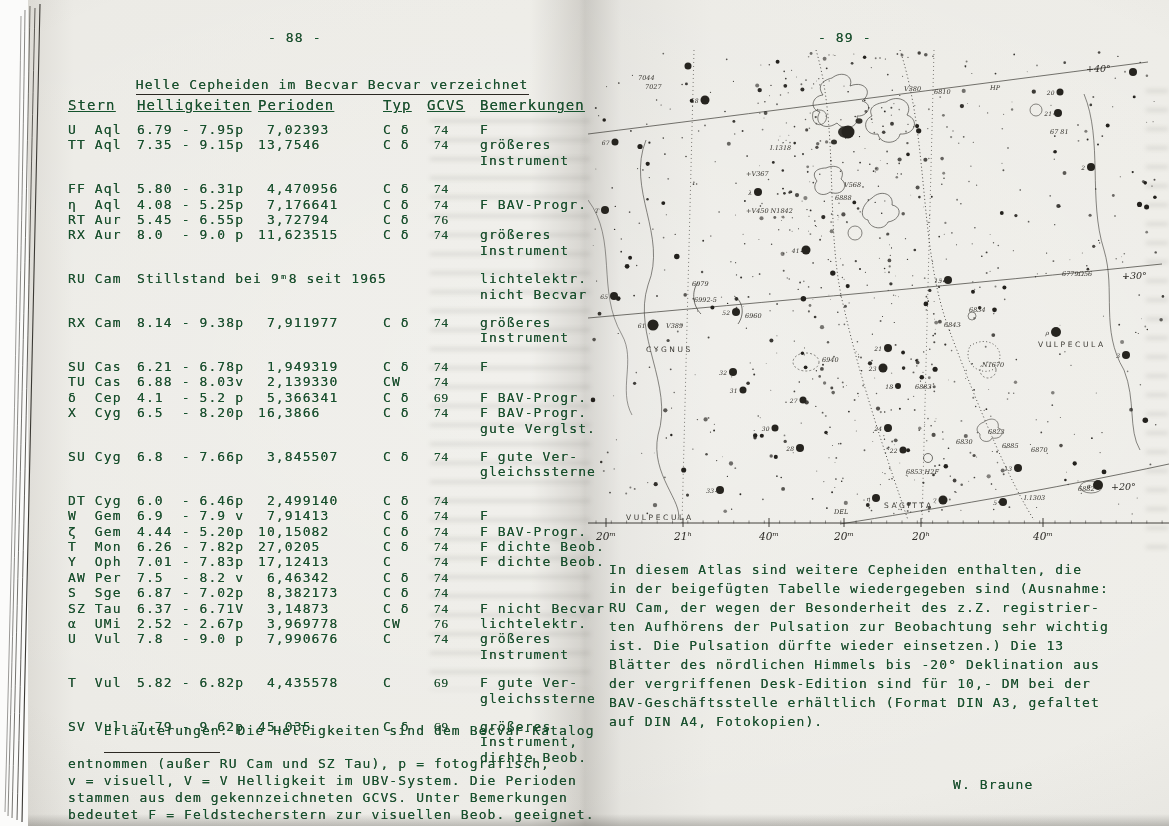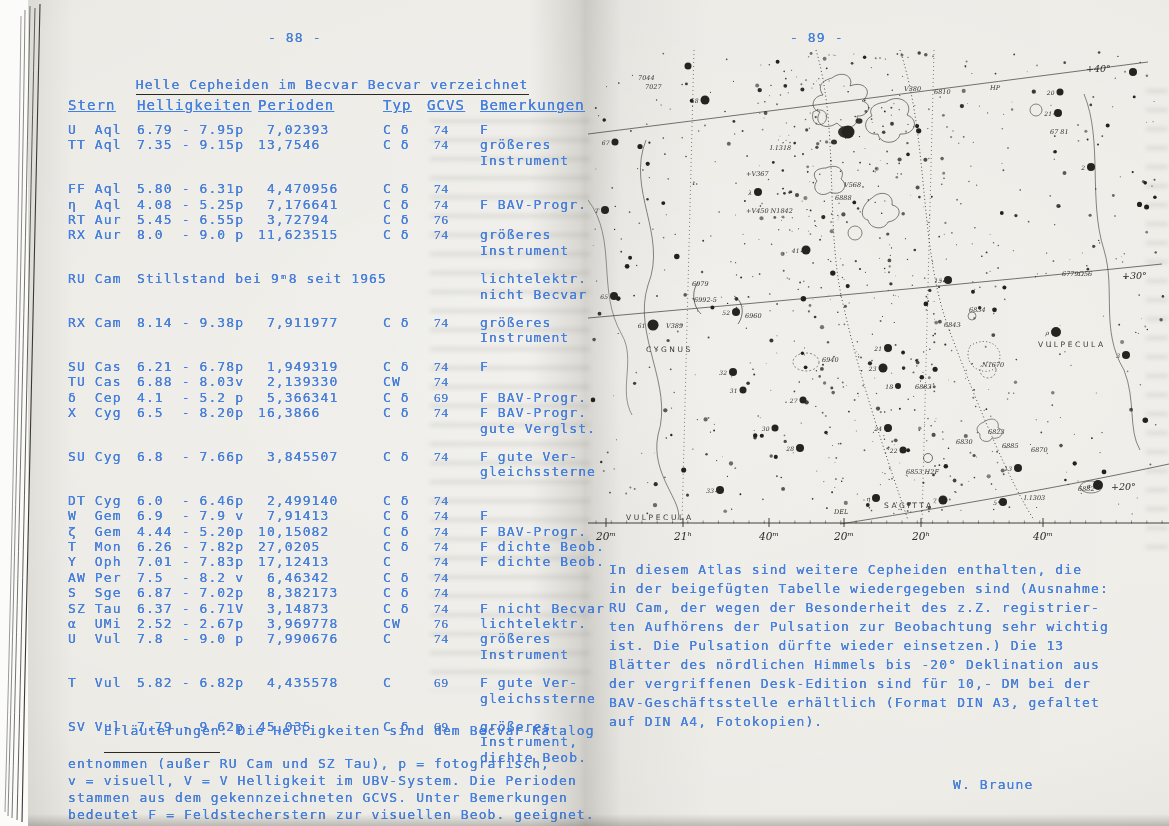--- a/index.html
+++ b/index.html
@@ -1,17 +1,17 @@
 <!DOCTYPE html>
 <html><head>
 <meta charset="utf-8">
 <style>
   html,body{margin:0;padding:0;background:#fbfbfa;}
   #scan{position:relative;width:1169px;height:826px;overflow:hidden;
-        font-family:"DejaVu Sans Mono",monospace;color:#3b82f6;}
+        font-family:"DejaVu Sans Mono",monospace;color:#14532d;}
   
   .paper{position:absolute;left:28px;top:0;right:0;bottom:0;
          background:linear-gradient(90deg,#dedcd6 0%,#ecebe6 4%,#edece7 44%,#d2d0ca 48.3%,#c9c7c1 48.8%,#e4e3de 52%,#ecebe6 60%,#eeede8 100%);}
   .paper:after{content:"";position:absolute;inset:0;
          background:radial-gradient(130% 100% at 50% 45%,rgba(255,255,255,.25) 0%,rgba(255,255,255,0) 55%,rgba(95,92,85,.16) 100%);}
   .botshadow{position:absolute;left:28px;right:0;bottom:0;height:12px;
          background:linear-gradient(0deg,rgba(75,72,66,.30),rgba(75,72,66,0));}
   
   .bleed{position:absolute;filter:blur(2px);opacity:.5;pointer-events:none;
          background:repeating-linear-gradient(180deg,rgba(255,255,255,0) 0 9px,rgba(120,117,110,.30) 9px 13px,rgba(255,255,255,0) 13px 19px);}
@@ -311,21 +311,21 @@
   </div>
 
   <div class="tw" style="left:68px;top:706px;line-height:16.8px">
     <span class="u">Erläuterungen</span><span>: Die Helligkeiten sind dem Becvar-Katalog</span>
     <div class="pre">entnommen (außer RU Cam und SZ Tau), p = fotografisch,
 v = visuell, V = V Helligkeit im UBV-System. Die Perioden
 stammen aus dem gekennzeichneten GCVS. Unter Bemerkungen
 bedeutet F = Feldstecherstern zur visuellen Beob. geeignet.</div>
   </div>
 
-  <div class="tw pageno" style="left:790px;top:30px">- 89 -</div>
+  <div class="tw pageno" style="left:818px;top:30px">- 89 -</div>
 
   <svg id="chart" style="position:absolute;left:588px;top:50px" width="581" height="506" viewBox="0 0 581 506">
 
     <path class="ink" d="M0,84 C160,64 360,38 560,12" stroke-width=".7"></path>
     <path class="ink" d="M0,268 C180,252 380,234 574,214" stroke-width=".7"></path>
     <path class="ink" d="M252,474 C340,460 460,440 581,414" stroke-width=".7"></path>
 
     <path class="ink" d="M106,0 L94,473" stroke-width=".8" stroke-dasharray="0.8,3.2"></path>
     <path class="ink" d="M346,0 L334,473" stroke-width=".8" stroke-dasharray="0.8,3.2"></path>
 

